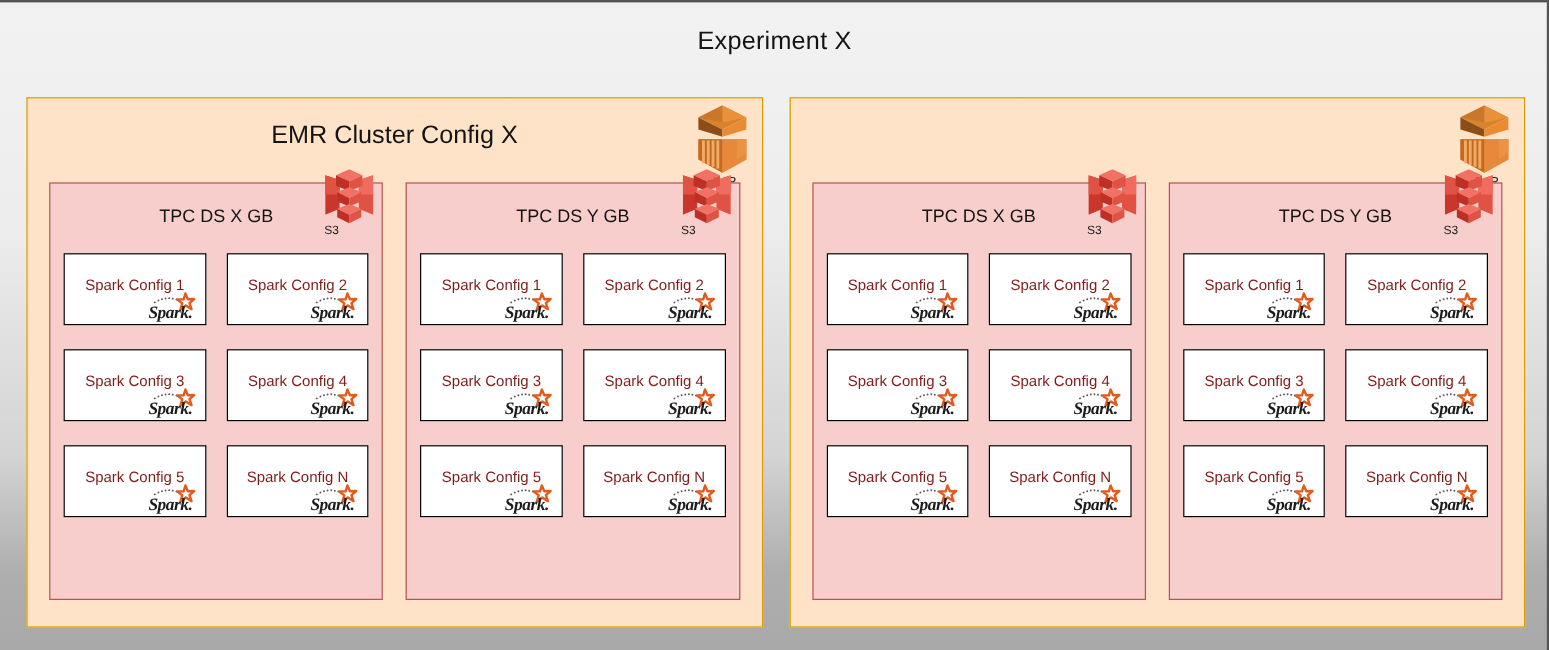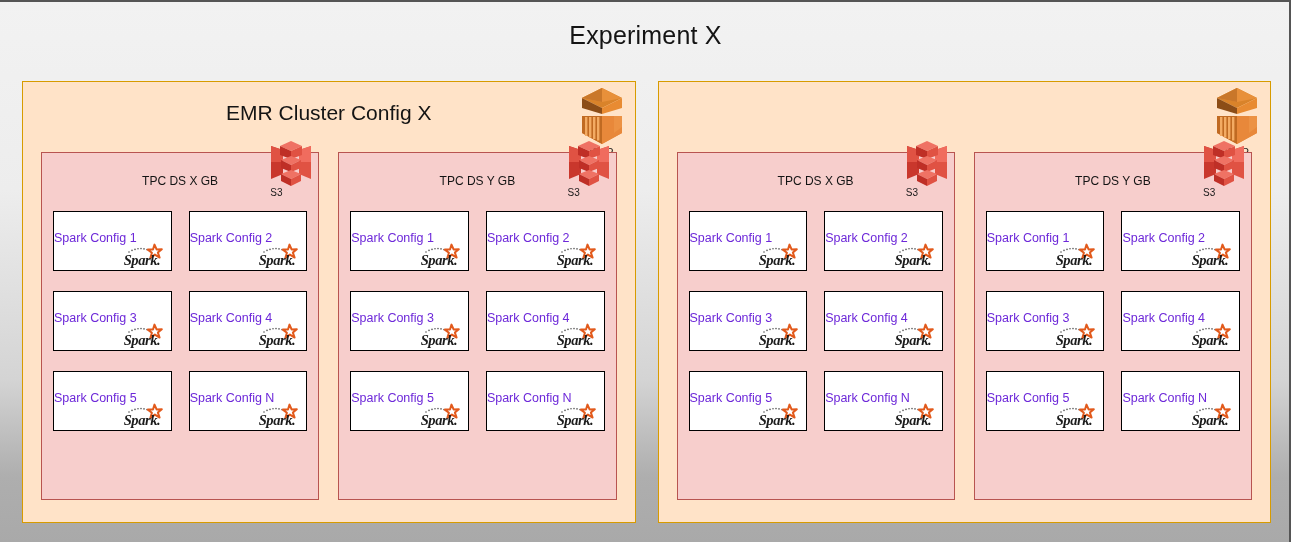--- a/index.html
+++ b/index.html
@@ -20,21 +20,21 @@
     color: #1a1a1a;
   }
 
   
   .page-title {
     position: absolute;
     top: 14px;
     left: 0;
     width: 1291px;
     text-align: center;
-    font-size: 25px;
+    font-size: 21px;
     font-weight: 400;
     letter-spacing: 0.2px;
     color: #141414;
     line-height: 38px;
   }
 
   
   .clusters {
     position: absolute;
     top: 79px;
@@ -102,21 +102,21 @@
     background: #f7cecc;
     border: 1.5px solid #b85450;
   }
 
   .dataset-title {
     position: absolute;
     top: 18px;
     left: 0;
     width: 100%;
     text-align: center;
-    font-size: 12px;
+    font-size: 15px;
     font-weight: 400;
     color: #141414;
     line-height: 20px;
   }
 
   
   .s3-icon-wrap {
     position: absolute;
     top: -12px;
     right: 6px;
@@ -152,23 +152,23 @@
     background: #ffffff;
     border: 1.4px solid #000000;
     overflow: hidden;
   }
 
   .config-label {
     position: absolute;
     top: 19px;
     left: 0;
     width: 100%;
-    text-align: left;
+    text-align: center;
     font-size: 12.5px;
-    color: #6d28d9;
+    color: #7f1d1d;
     line-height: 15px;
   }
 
   .spark-logo {
     position: absolute;
     right: 3px;
     bottom: 1px;
     width: 52px;
     height: 26px;
   }

